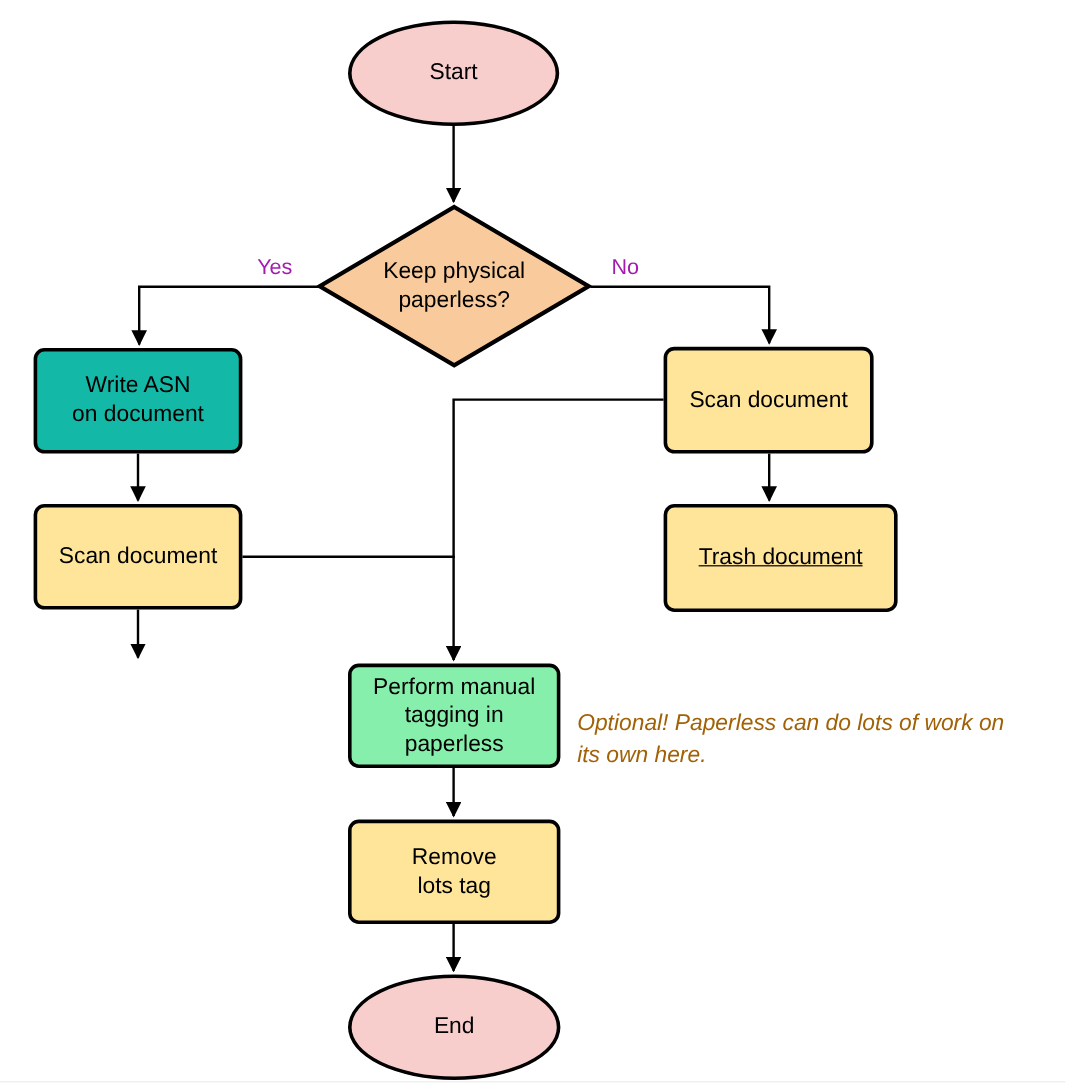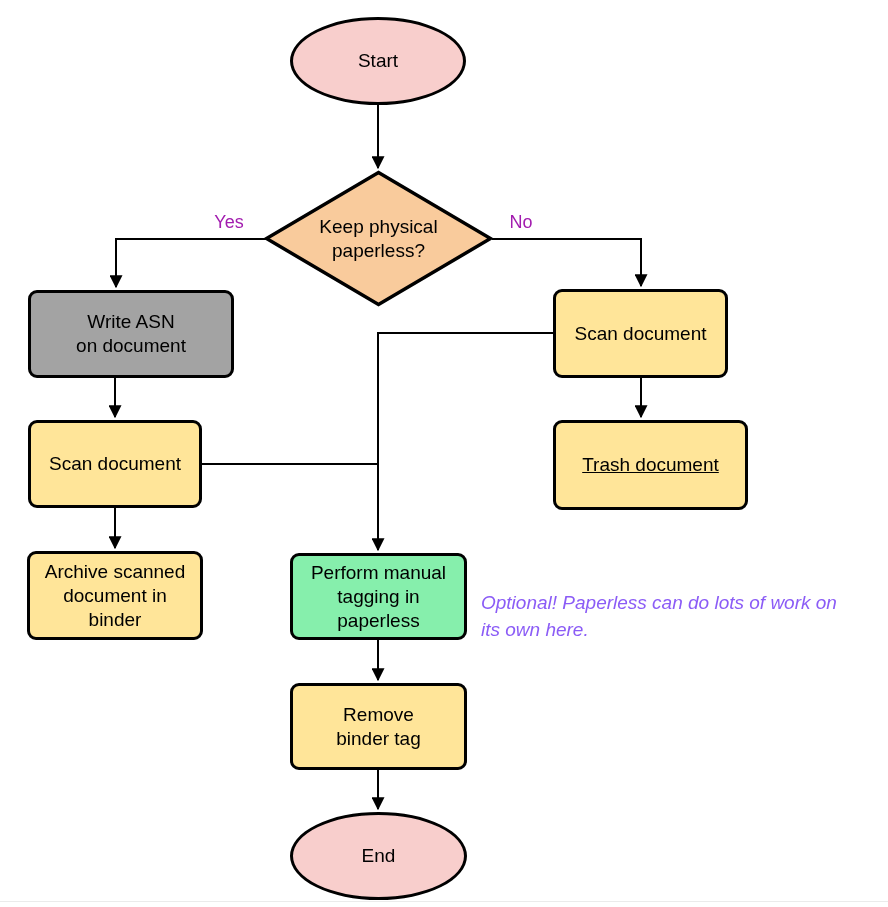--- a/index.html
+++ b/index.html
@@ -59,21 +59,21 @@
     text-align: center;
     font-size: 18px;
     line-height: 20px;
     color: #a21caf;
   }
   .annotation {
     position: absolute;
     font-size: 19px;
     line-height: 27px;
     font-style: italic;
-    color: #8b5cf6;
+    color: #a16207;
     white-space: pre-line;
   }
   .bottom-divider {
     position: absolute;
     left: 0;
     right: 0;
     top: 901px;
     height: 1px;
     background: #ebebeb;
   }
@@ -109,55 +109,50 @@
     <svg width="229" height="137" viewBox="0 0 229 137">
       <polygon points="114.5,2.5 226.5,68.5 114.5,134.5 2.5,68.5" stroke="#000000" stroke-width="3.5" fill="#F9CB9C" style="fill: rgb(249, 203, 156);"></polygon>
     </svg>
     <span class="node-label">Keep physical
 paperless?</span>
   </div>
 
   <div class="edge-label" style="left:204px; top:212px;">Yes</div>
   <div class="edge-label" style="left:496px; top:212px;">No</div>
 
-  <div class="node box" style="left: 28px; top: 290px; width: 206px; height: 88px; background-color: #a3a3a3;">
+  <div class="node box" style="left: 28px; top: 290px; width: 174px; height: 88px; background-color: #14b8a6;">
     <span class="node-label">Write ASN
 on document</span>
   </div>
 
   <div class="node box" style="left: 28px; top: 420px; width: 174px; height: 88px; background-color: rgb(255, 229, 153);">
     <span class="node-label">Scan document</span>
   </div>
 
-  <div class="node box" style="left: 27px; top: 551px; width: 176px; height: 89px; background-color: rgb(255, 229, 153);">
-    <span class="node-label">Archive scanned
-document in
-binder</span>
-  </div>
 
   <div class="node box" style="left: 553px; top: 289px; width: 175px; height: 89px; background-color: rgb(255, 229, 153);">
     <span class="node-label">Scan document</span>
   </div>
 
   <div class="node box" style="left: 553px; top: 420px; width: 195px; height: 90px; background-color: rgb(255, 229, 153); text-decoration: underline;">
     <span class="node-label">Trash document</span>
   </div>
 
   <div class="node box" style="left: 290px; top: 553px; width: 177px; height: 87px; background-color: #86efac;">
     <span class="node-label">Perform manual
 tagging in
 paperless</span>
   </div>
 
   <div class="annotation" style="left:481px; top:589px; width:400px;">Optional! Paperless can do lots of work on
 its own here.</div>
 
   <div class="node box" style="left: 290px; top: 683px; width: 177px; height: 87px; background-color: rgb(255, 229, 153);">
     <span class="node-label">Remove
-binder tag</span>
+lots tag</span>
   </div>
 
   <div class="node terminator" style="left: 290px; top: 812px; width: 177px; height: 88px; background-color: rgb(248, 206, 204);">
     <span class="node-label">End</span>
   </div>
 
   <div class="bottom-divider" style="background-color: rgb(235, 235, 235);"></div>
 
 </div>
 

